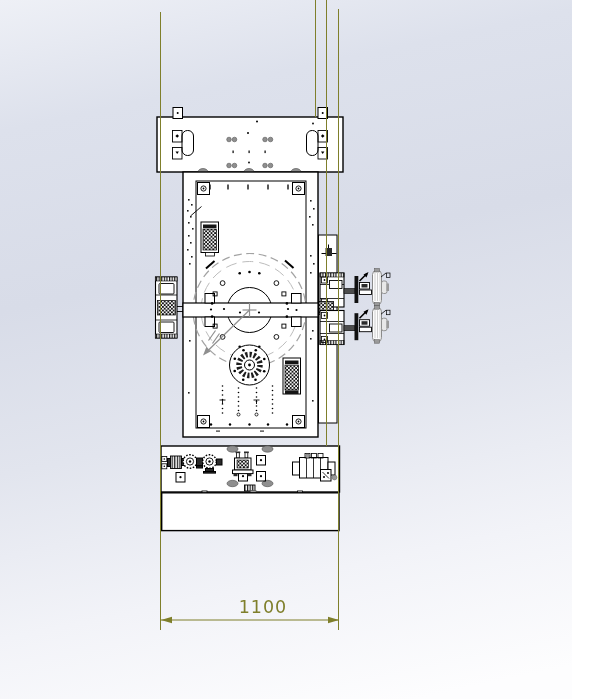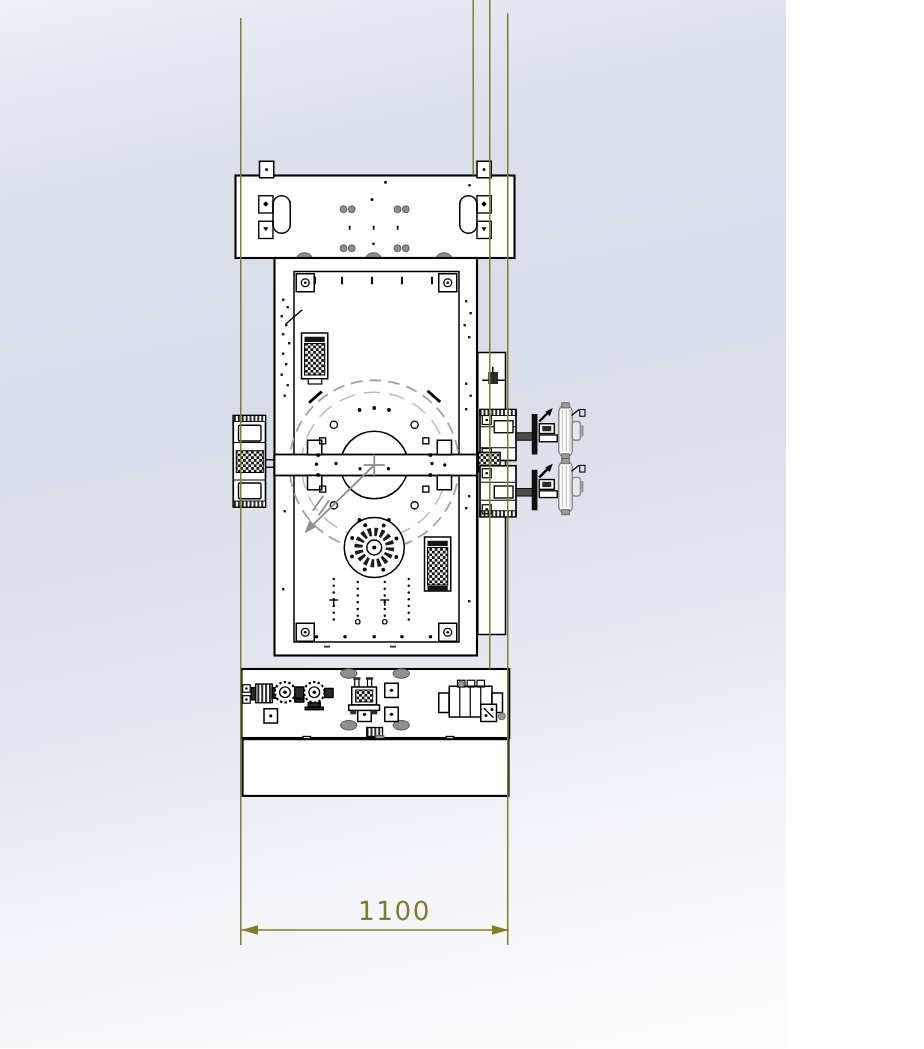--- a/index.html
+++ b/index.html
@@ -1,18 +1,18 @@
 <!DOCTYPE html>
 <html><head>
 <meta charset="utf-8">
 <style>
   html,body{margin:0;padding:0;}
   body{font-family:"DejaVu Sans",sans-serif;}
   .viewport{
-    position:relative;width:524px;height:699px;overflow:hidden;
+    position:relative;width:572px;height:699px;overflow:hidden;
     background:linear-gradient(168deg,#eef0f6 0%,#dde1ec 16%,#d8dce8 38%,#e2e5ee 58%,#f2f3f8 78%,#fdfdfe 96%);
   }
   .viewport svg{position:absolute;left:0;top:0;}
   .dim-text{font-family:"DejaVu Sans",sans-serif;font-size:17.5px;letter-spacing:1px;}
 </style>
 </head>
 <body>
 
 <div class="viewport">
 <svg width="616" height="699" viewBox="0 0 616 699">

